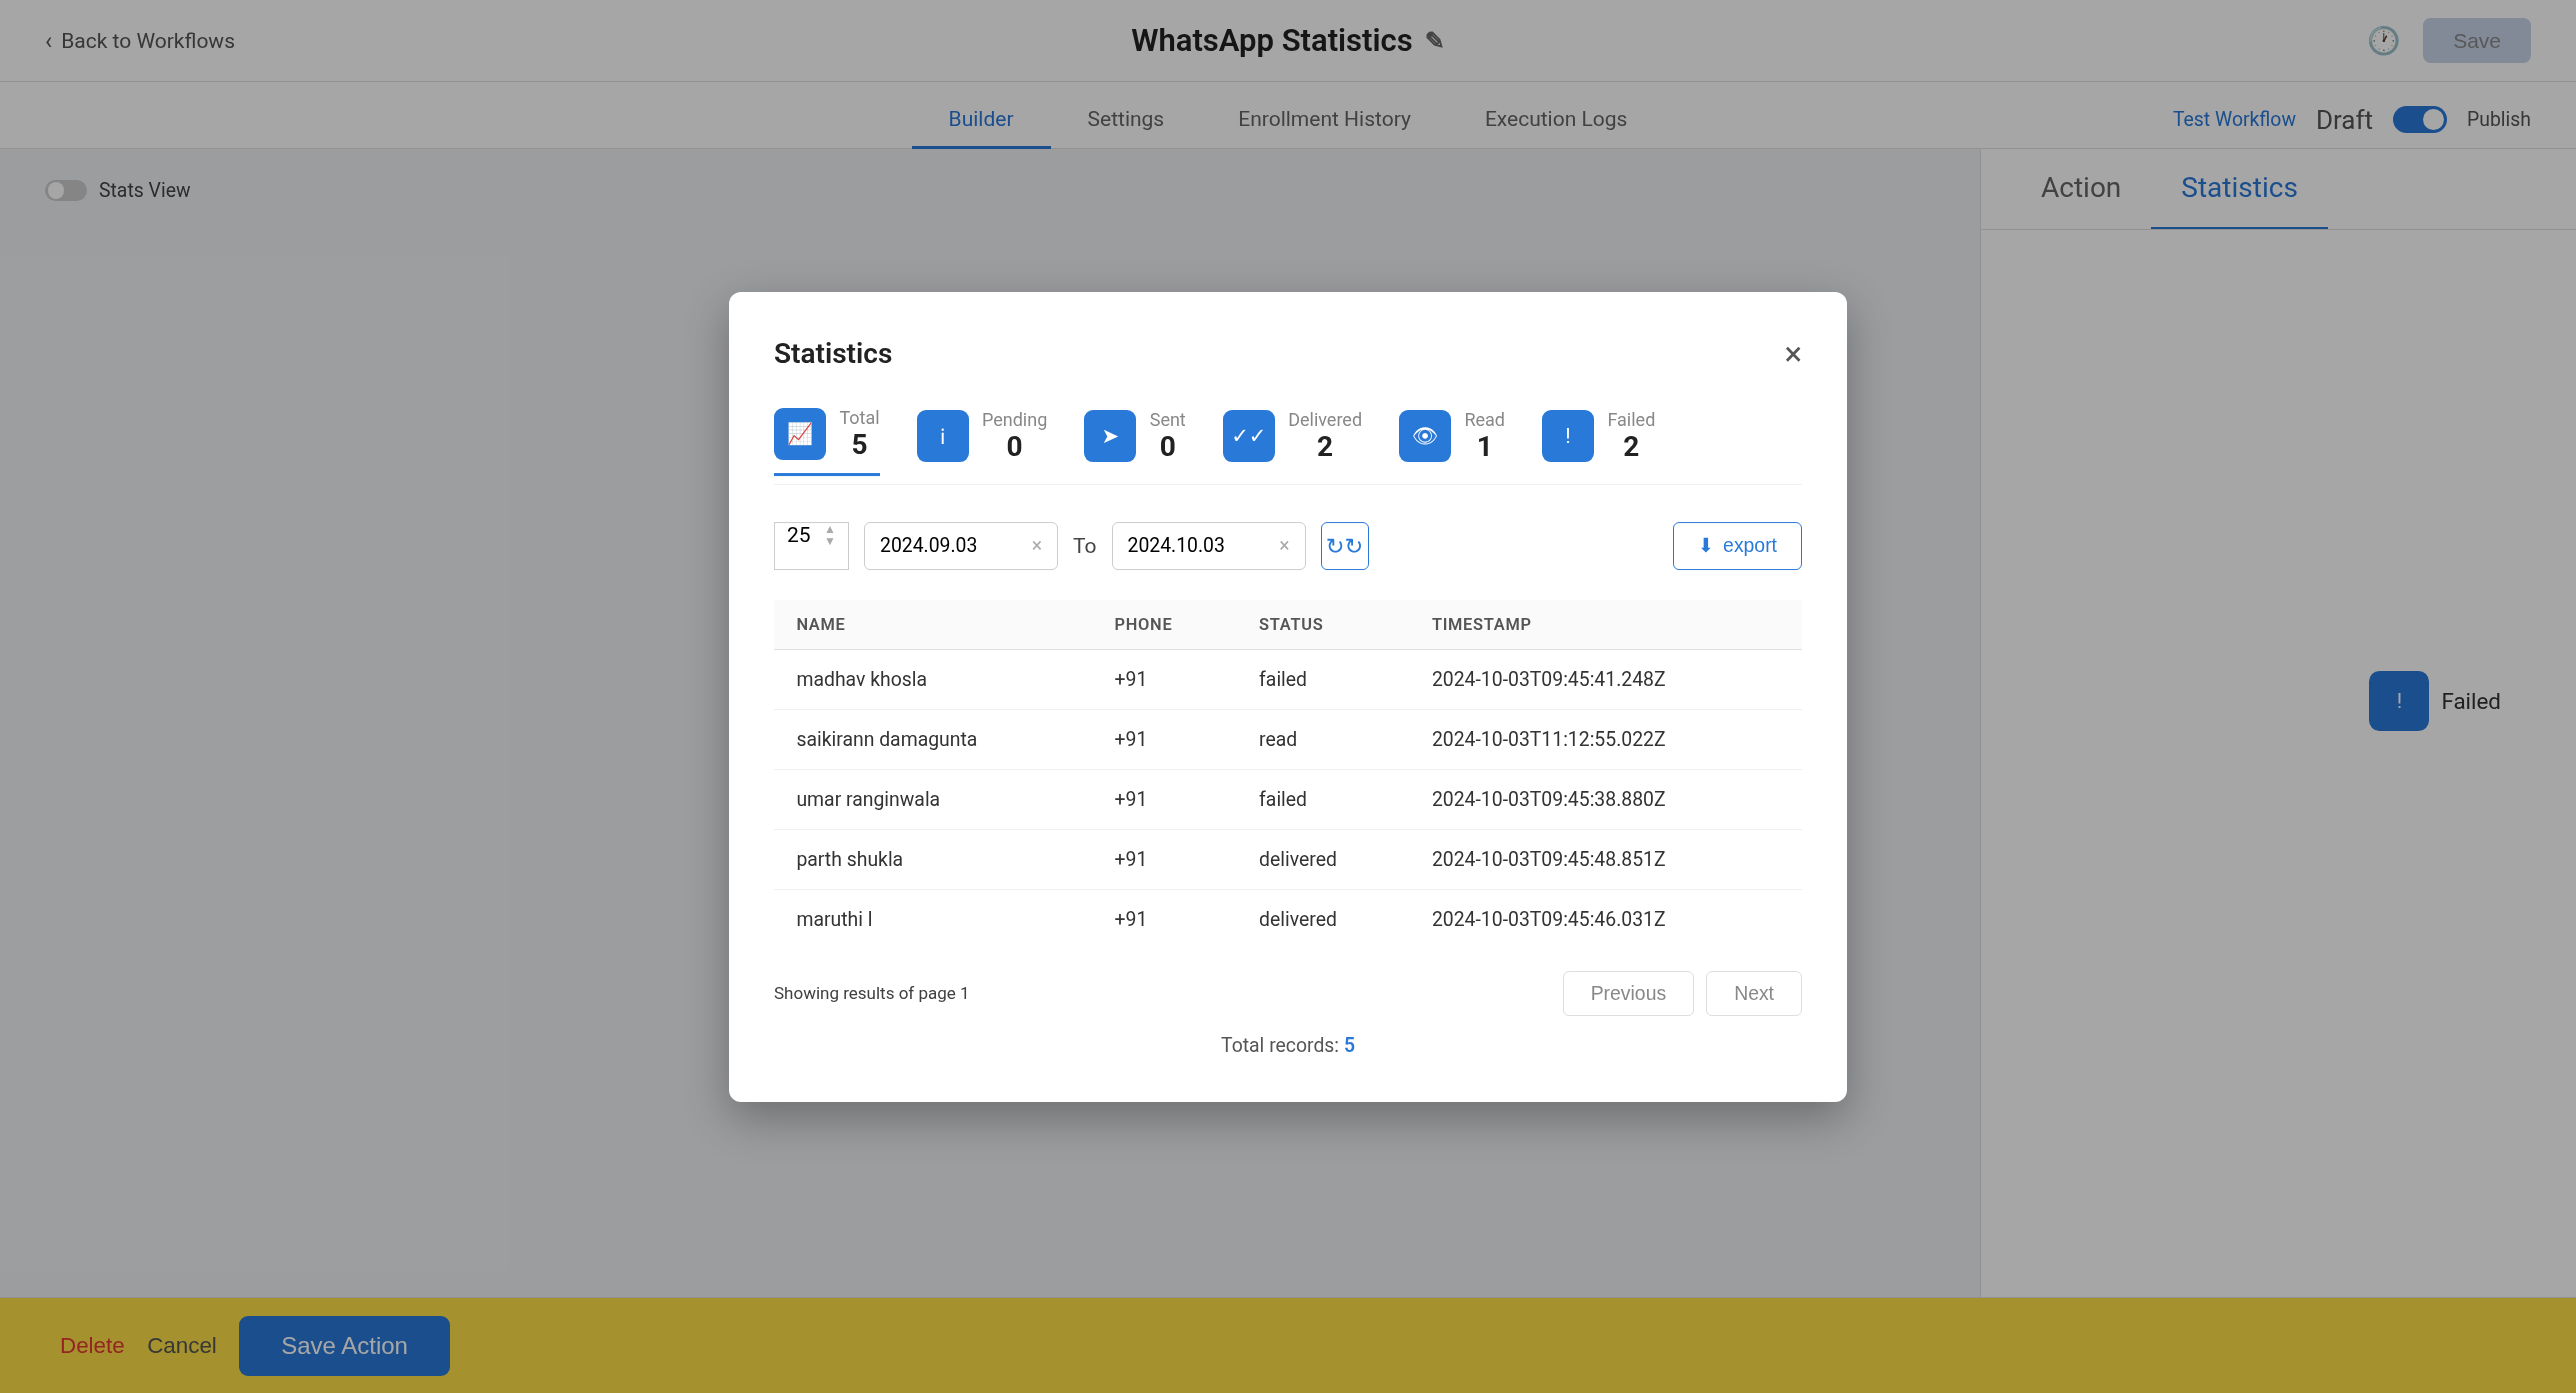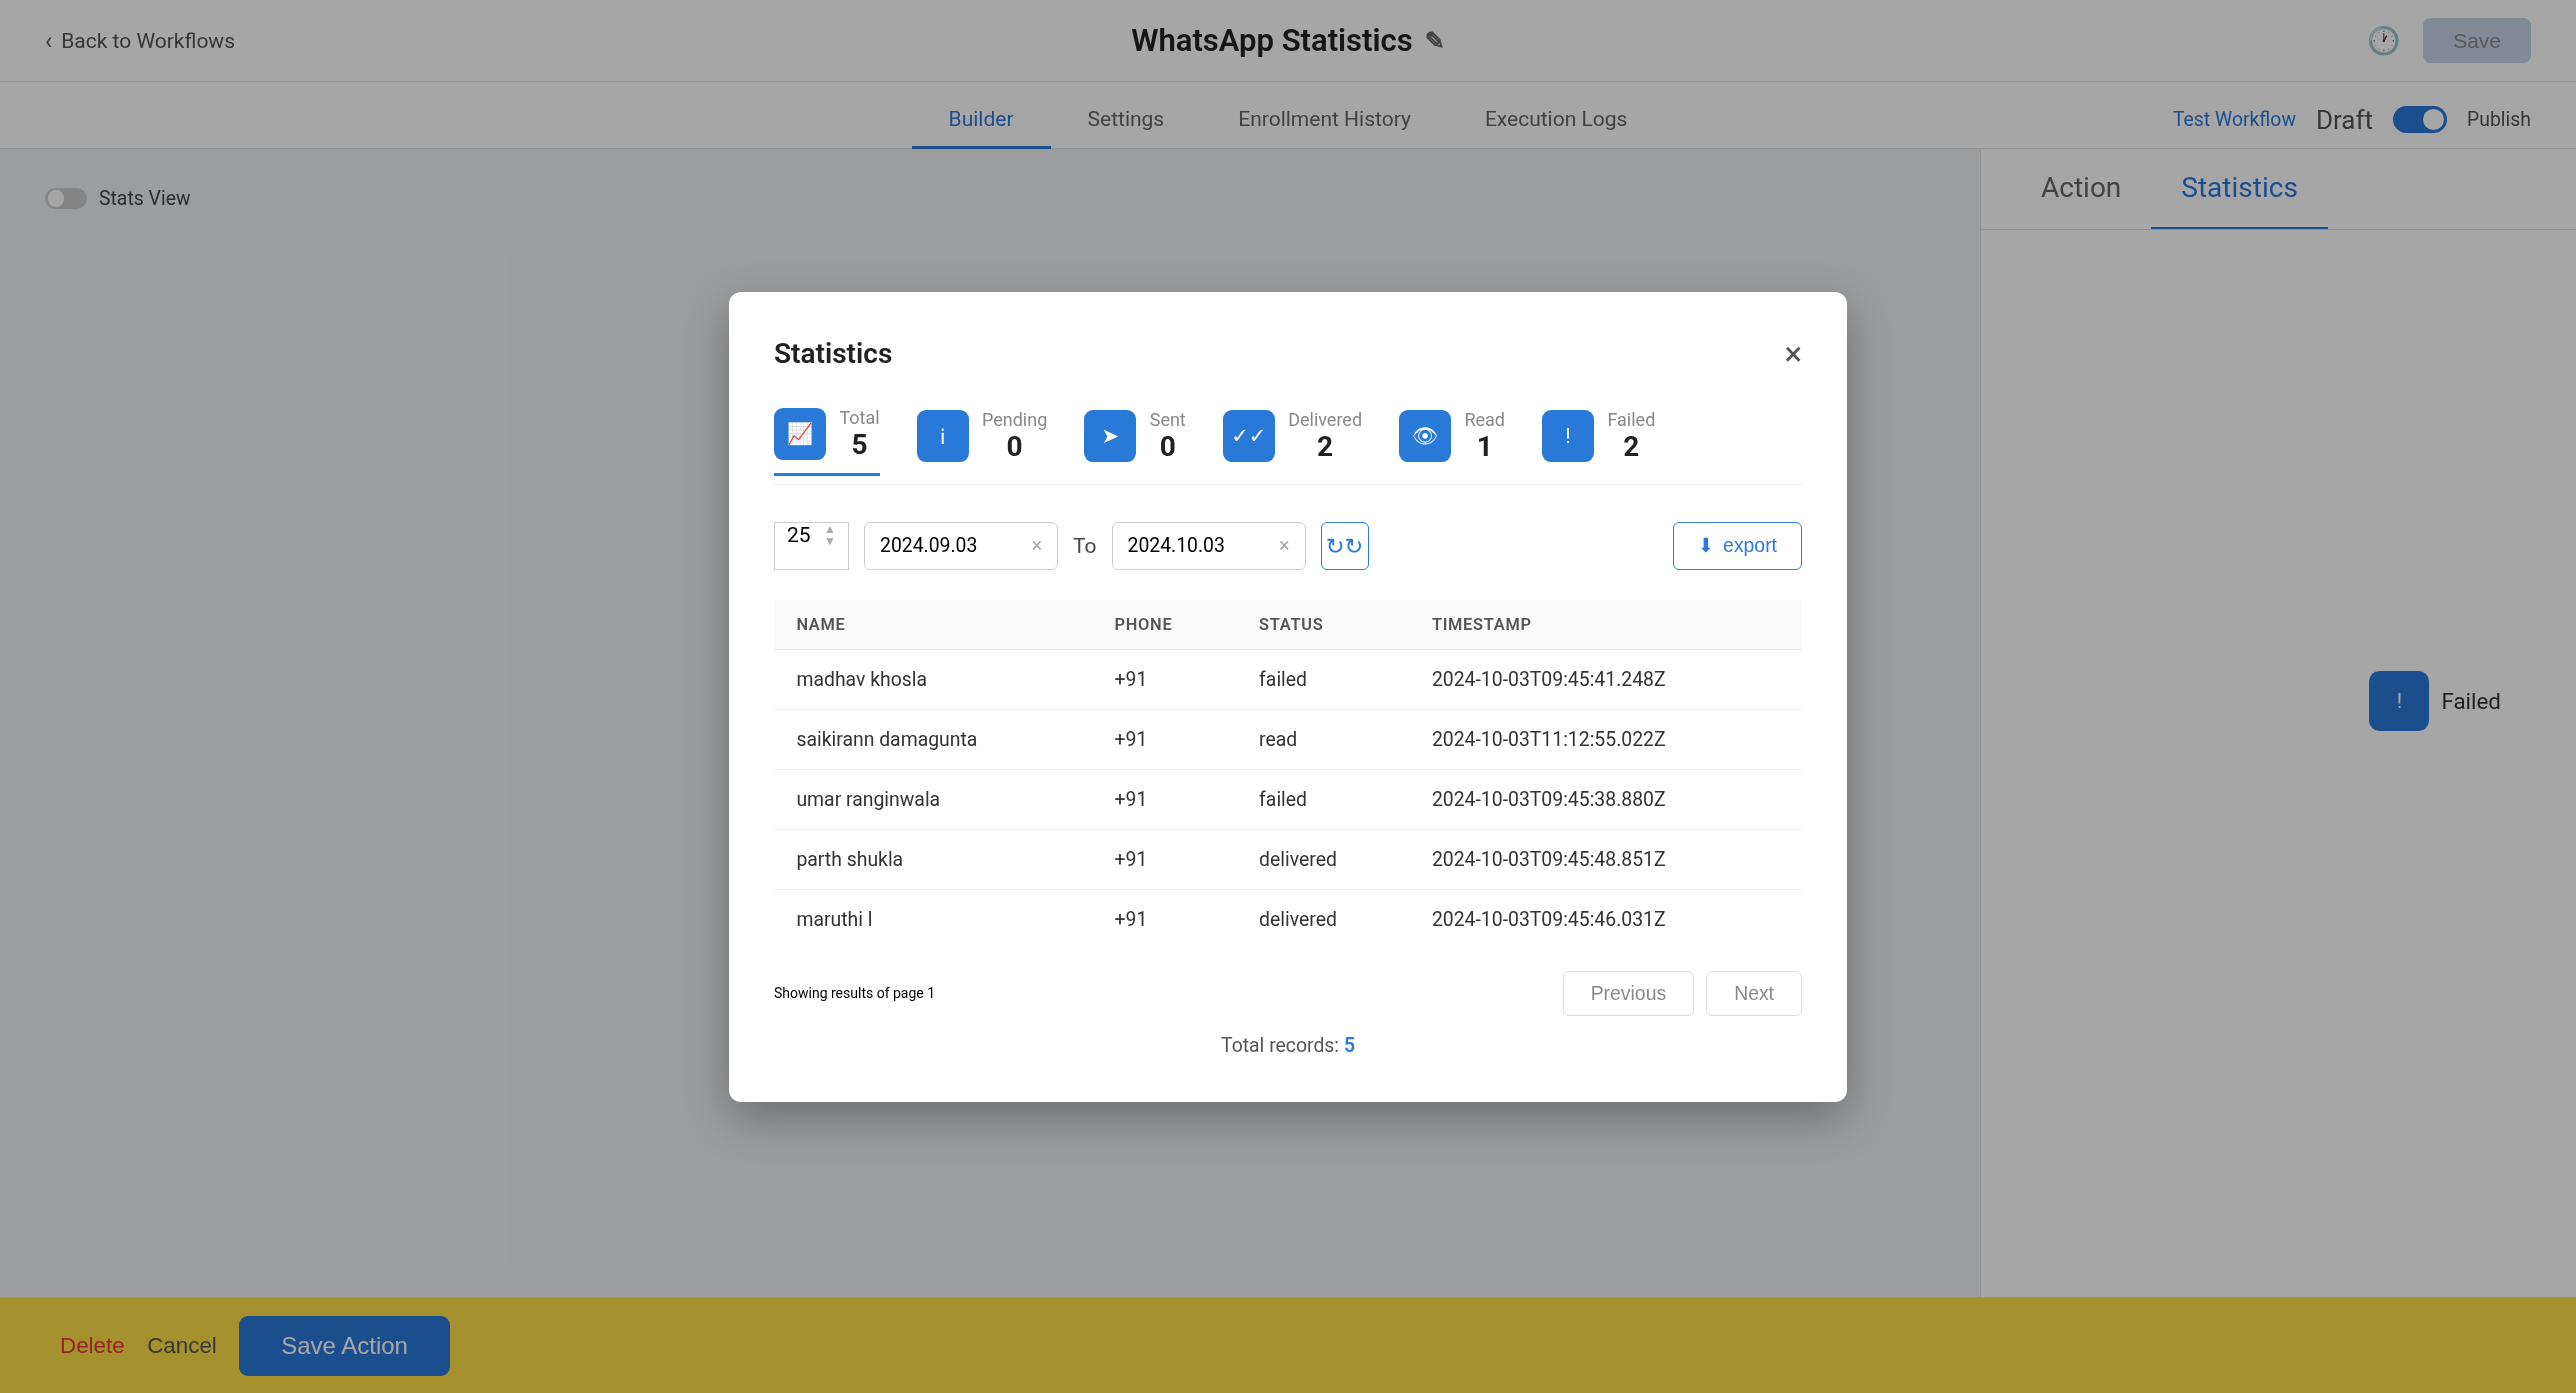--- a/index.html
+++ b/index.html
@@ -446,22 +446,22 @@
     }
 
     
     .pagination-row {
       display: flex;
       align-items: center;
       justify-content: space-between;
       margin-top: 22.4px;
     }
     .showing-text {
-      font-size: 14px;
-      color: #000000;
+      font-size: 17px;
+      color: #404040;
     }
     .pagination-btns {
       display: flex;
       gap: 12px;
     }
     .page-btn {
       height: 45px;
       padding: 0 27px;
       border: 0.7px solid #ddd;
       border-radius: 6px;
@@ -521,21 +521,21 @@
   <div class="tabs-right">
     <span class="test-workflow-btn">Test Workflow</span>
     <span class="draft-label">Draft</span>
     <div class="toggle-switch">
       <div class="toggle-knob"></div>
     </div>
     <span class="publish-label">Publish</span>
   </div>
 </div>
 
-<div class="stats-view-bar" style="top:187px;">
+<div class="stats-view-bar" style="top:179px;">
   <div class="small-toggle">
     <div class="small-toggle-knob"></div>
   </div>
   <span class="stats-view-label">Stats View</span>
 </div>
 
 <div class="right-panel">
   <div class="right-panel-tabs">
     <div class="rp-tab">Action</div>
     <div class="rp-tab active">Statistics</div>

